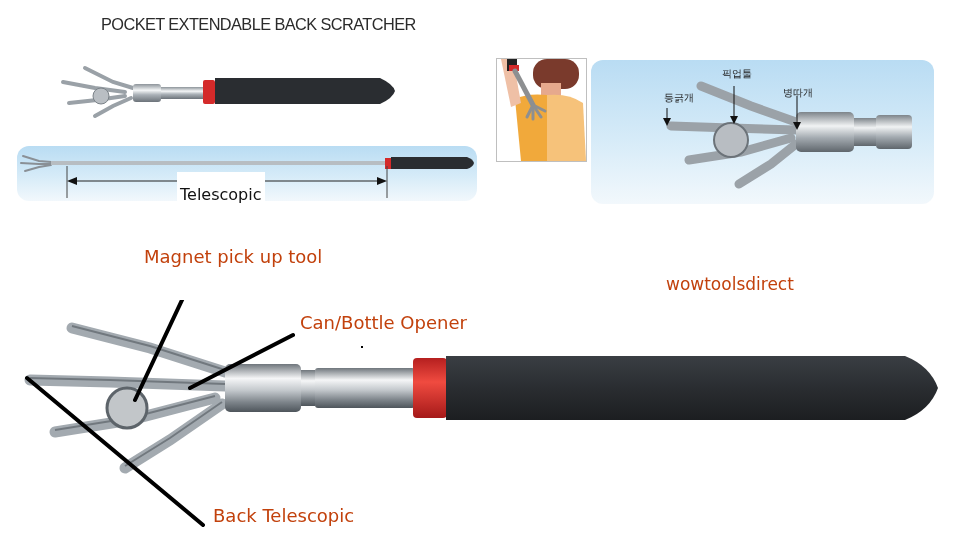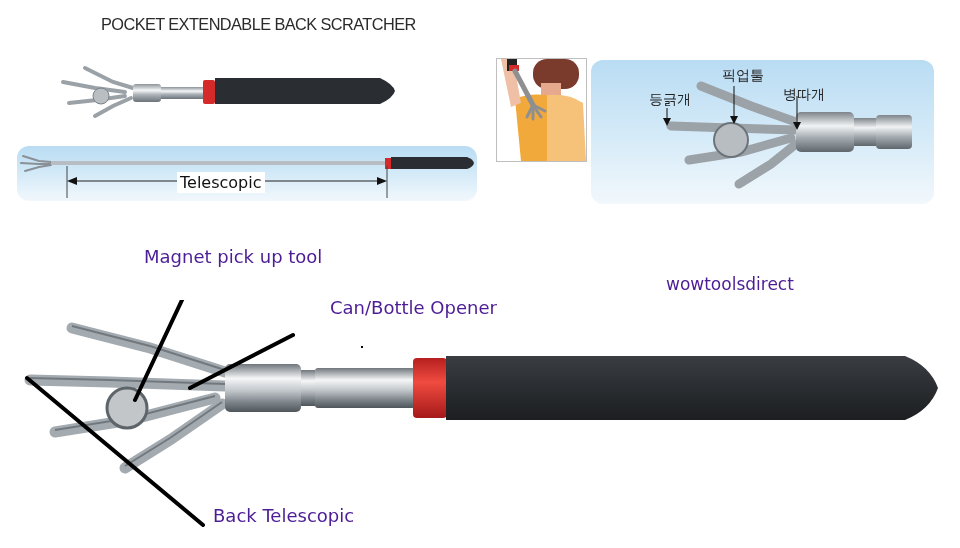--- a/index.html
+++ b/index.html
@@ -12,22 +12,22 @@
     .abs { position: absolute; }
     .title {
       left: 101px; top: 15px; font-size: 17px; color: #2b2b2b;
       letter-spacing: -0.6px; font-family: "Liberation Sans", "DejaVu Sans", sans-serif;
       transform: scaleX(0.96); transform-origin: left;
     }
     .panel {
       background: linear-gradient(180deg, #b9dcf3 0%, #d6ebf8 55%, #f2f8fc 100%);
       border-radius: 12px;
     }
-    .label-big { font-size: 18px; color: #4c1d95; white-space: nowrap; }
-    .kor { font-size: 14px; color: #222; white-space: nowrap; }
+    .label-big { font-size: 18px; color: #c2410c; white-space: nowrap; }
+    .kor { font-size: 10px; color: #222; white-space: nowrap; }
     svg { display: block; }
   </style>
 </head>
 <body>
 
 <div class="abs title">POCKET EXTENDABLE BACK SCRATCHER</div>
 
 <div class="abs" style="left:55px; top:62px; width:345px; height:60px;">
   <svg width="345" height="60" viewBox="0 0 345 60">
     <defs>
@@ -63,21 +63,21 @@
     <rect x="34" y="15" width="336" height="4" fill="#b7bdc2"></rect>
     <rect x="368" y="12" width="6" height="11" fill="#d42a2a"></rect>
     <path d="M374 11 L450 11 Q456 13 457 17 Q456 21 450 23 L374 23 Z" fill="#2a2d31"></path>
 
     <line x1="50" y1="20" x2="50" y2="52" stroke="#444" stroke-width="1"></line>
     <line x1="370" y1="20" x2="370" y2="52" stroke="#444" stroke-width="1"></line>
     <line x1="54" y1="35" x2="366" y2="35" stroke="#222" stroke-width="1"></line>
     <path d="M50 35 L60 31 L60 39 Z" fill="#111"></path>
     <path d="M370 35 L360 31 L360 39 Z" fill="#111"></path>
   </svg>
-  <div class="abs" style="left:160px; top:26px; background:#fff; padding:0 3px; font-size:16px; line-height:21px;">Telescopic</div>
+  <div class="abs" style="left:160px; top:26px; background:#fff; padding:12px 3px; font-size:16px; line-height:21px;">Telescopic</div>
 </div>
 
 <div class="abs" style="left:496px; top:58px; width:89px; height:102px; border:1px solid #bfbfbf; background:#fff; overflow:hidden;">
   <svg width="89" height="102" viewBox="0 0 89 102">
     <rect x="36" y="0" width="46" height="30" rx="14" fill="#7a3a2c"></rect>
     <rect x="44" y="24" width="20" height="16" fill="#e6a98d"></rect>
     <path d="M18 40 Q30 34 50 36 L50 102 L24 102 Z" fill="#f1a93b"></path>
     <path d="M50 36 Q72 34 86 44 L89 102 L50 102 Z" fill="#f6c27a"></path>
     <path d="M4 0 L16 0 L24 44 L14 48 Z" fill="#efc0a6"></path>
     <rect x="10" y="0" width="10" height="12" fill="#222"></rect>
@@ -113,21 +113,21 @@
     <rect x="263" y="58" width="22" height="28" fill="url(#chr2)"></rect>
     <rect x="285" y="55" width="36" height="34" rx="4" fill="url(#chr2)"></rect>
 
     <line x1="76" y1="48" x2="76" y2="62" stroke="#111" stroke-width="1"></line>
     <path d="M72 58 L80 58 L76 66 Z" fill="#111"></path>
     <line x1="143" y1="26" x2="143" y2="60" stroke="#111" stroke-width="1"></line>
     <path d="M139 56 L147 56 L143 64 Z" fill="#111"></path>
     <line x1="206" y1="36" x2="206" y2="66" stroke="#111" stroke-width="1"></line>
     <path d="M202 62 L210 62 L206 70 Z" fill="#111"></path>
   </svg>
-  <div class="abs kor" style="left:58px; top:31px;">등긁개</div>
+  <div class="abs kor" style="left:73px; top:31px;">등긁개</div>
   <div class="abs kor" style="left:131px; top:7px;">픽업툴</div>
   <div class="abs kor" style="left:192px; top:26px;">병따개</div>
 </div>
 
 <div class="abs label-big" style="left:666px; top:274px; font-size:17px;">wowtoolsdirect</div>
 
 <div class="abs" style="left:0; top:300px; width:960px; height:248px;">
   <svg width="960" height="248" viewBox="0 300 960 248">
     <defs>
       <linearGradient id="chr3" x1="0" y1="0" x2="0" y2="1">
@@ -170,14 +170,14 @@
     <path d="M446 356 L905 356 Q930 366 938 388 Q930 410 905 420 L446 420 Z" fill="url(#blk3)"></path>
 
     <line x1="190" y1="283" x2="135" y2="400" stroke="#000" stroke-width="4" stroke-linecap="round"></line>
     <line x1="293" y1="335" x2="190" y2="388" stroke="#000" stroke-width="4" stroke-linecap="round"></line>
     <line x1="27" y1="378" x2="203" y2="525" stroke="#000" stroke-width="4" stroke-linecap="round"></line>
     <rect x="361" y="346" width="2" height="2" fill="#000"></rect>
   </svg>
 </div>
 
 <div class="abs label-big" style="left:144px; top:246px;">Magnet pick up tool</div>
-<div class="abs label-big" style="left:300px; top:297px;margin-left:30px;">Can/Bottle Opener</div>
+<div class="abs label-big" style="left:300px; top:312px;">Can/Bottle Opener</div>
 <div class="abs label-big" style="left:213px; top:505px;">Back Telescopic</div>
 
 </body></html>

